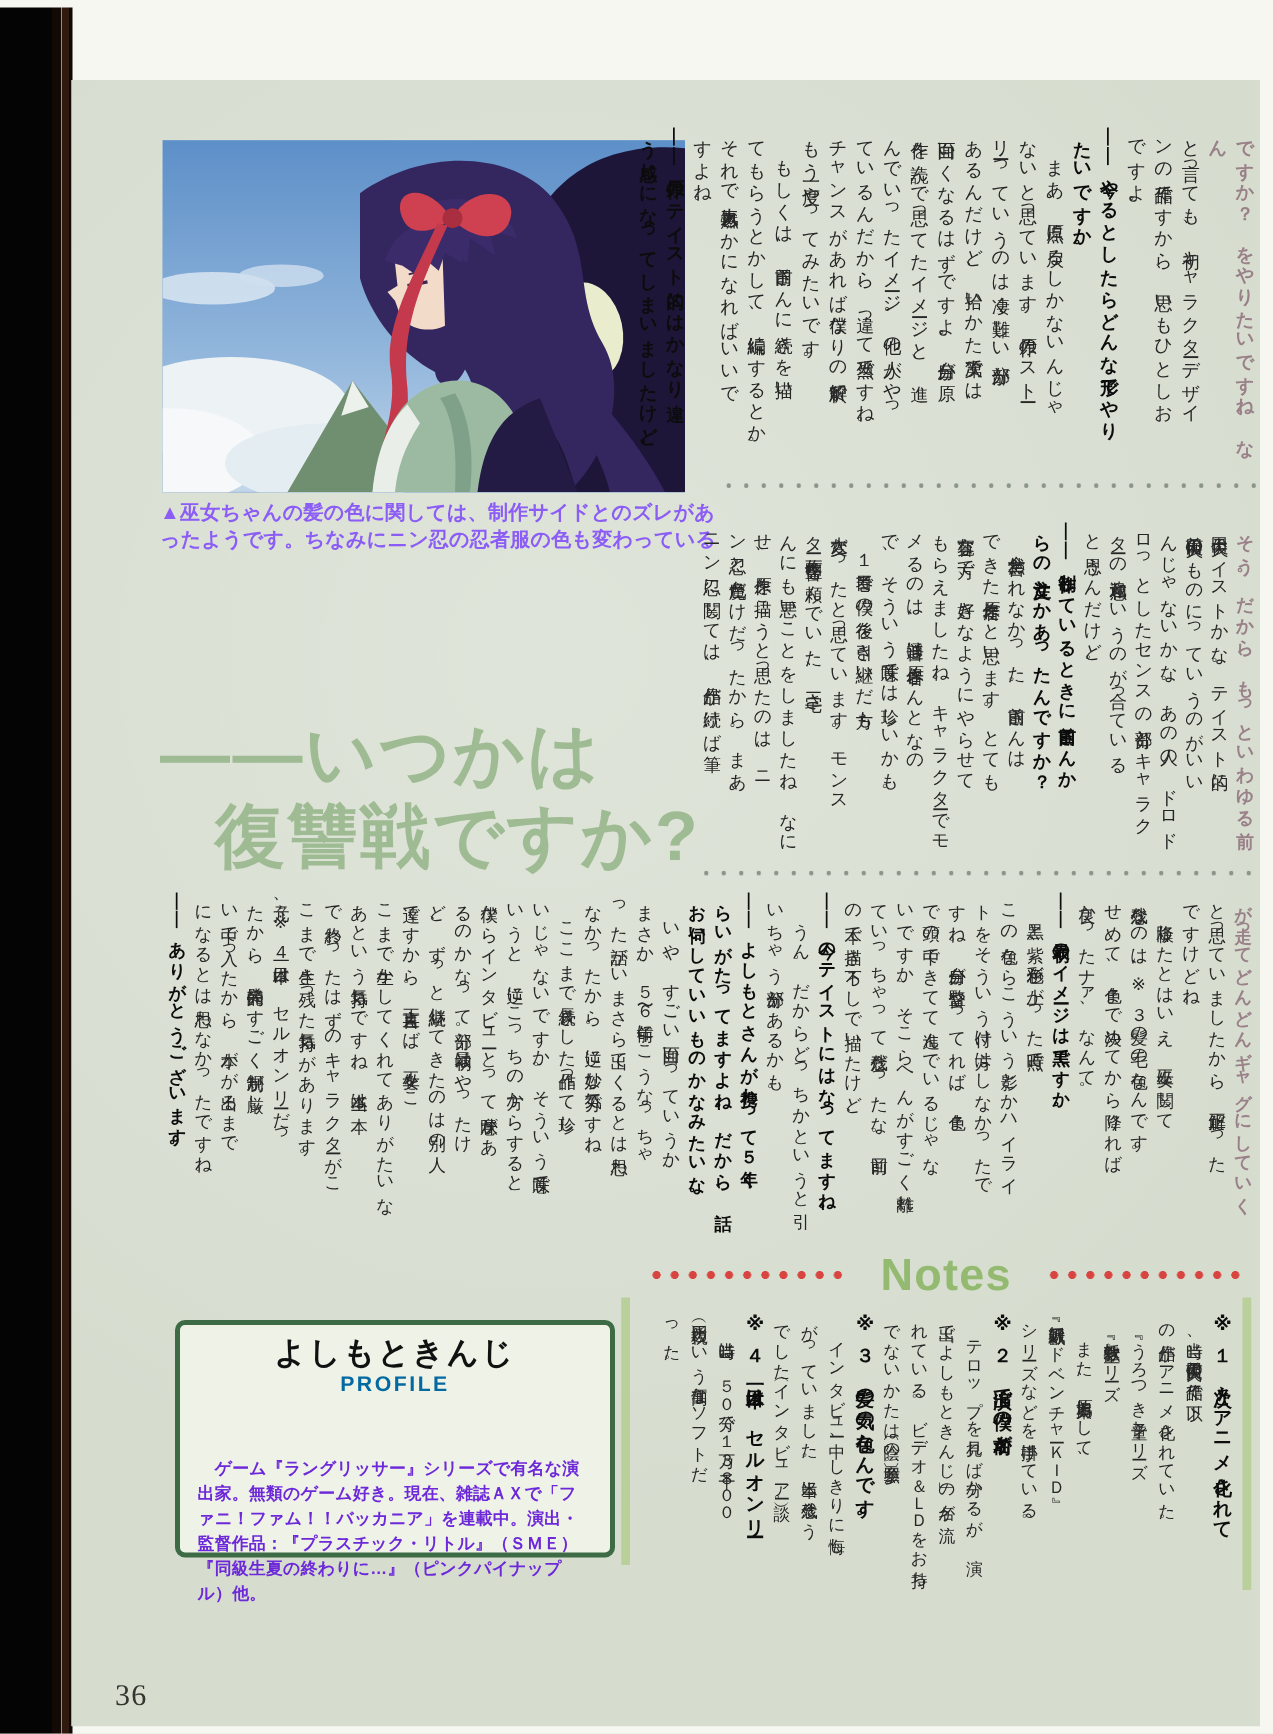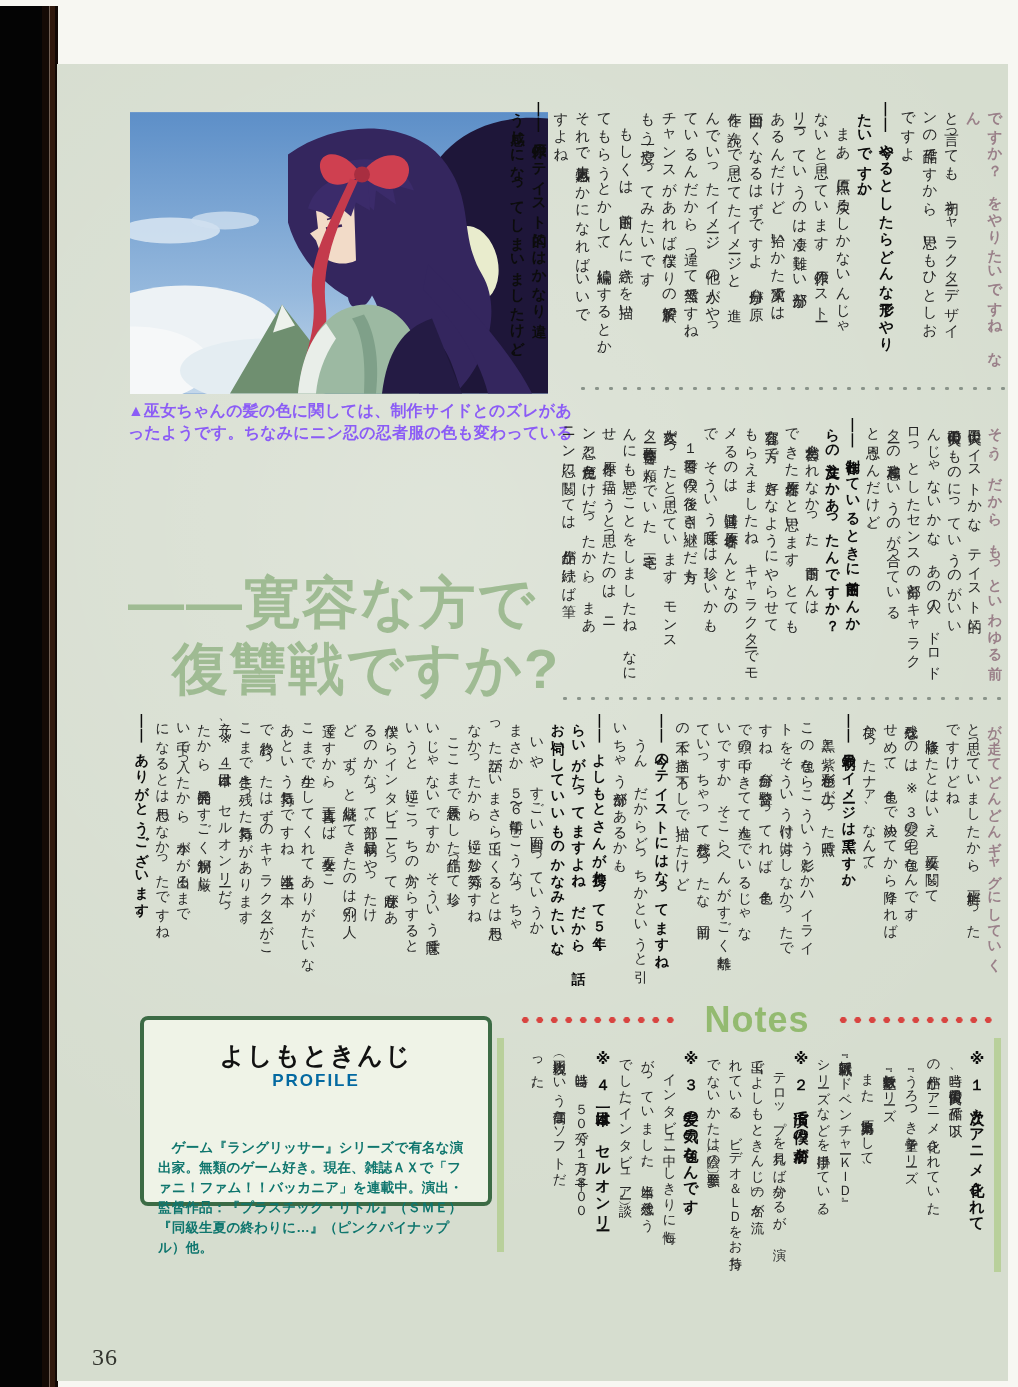--- a/index.html
+++ b/index.html
@@ -40,25 +40,25 @@
     background-image:radial-gradient(circle,#8a948a 1.7px,rgba(0,0,0,0) 2px);background-size:14px 5px;}
   .sep1{left:576px;top:386px;width:430px;}
   .sep2{left:558px;top:696px;width:448px;}
 
   
   .headline{position:absolute;left:128px;top:570px;width:420px;color:#9fbb93;
     font-weight:800;font-size:56px;line-height:66px;letter-spacing:2px;white-space:nowrap;}
   .headline .l2{margin-left:44px;}
 
   
-  .profile{position:absolute;left:140px;top:1016px;width:352px;height:190px;box-sizing:border-box;
-    border:4px solid #3c6b45;border-radius:8px;background:#eff3e7;padding:20px 14px 6px;}
+  .profile{position:absolute;left:140px;top:1056px;width:352px;height:190px;box-sizing:border-box;
+    border:4px solid #3c6b45;border-radius:8px;background:#eff3e7;padding:7px 14px 6px;}
   .profile .name{text-align:center;font-size:25px;font-weight:800;color:#111;letter-spacing:2px;line-height:30px;}
   .profile .plabel{text-align:center;font-size:17px;font-weight:800;color:#0369a1;letter-spacing:2px;line-height:22px;margin-bottom:6px;}
-  .profile .pbody{font-size:13.5px;line-height:20px;color:#0f766e;font-weight:600;letter-spacing:.2px;margin-top:46px;}
+  .profile .pbody{font-size:13.5px;line-height:20px;color:#6d28d9;font-weight:600;letter-spacing:.2px;margin-top:46px;}
 
   
   .notes-head{position:absolute;left:518px;top:1000px;width:478px;display:flex;align-items:center;gap:26px;}
   .rdots{flex:1;height:8px;background-repeat:repeat-x;
     background-image:radial-gradient(circle,#d84440 3px,rgba(0,0,0,0) 3.4px);background-size:14.5px 8px;background-position:0 50%;}
   .notes-title{font-size:36px;font-weight:800;color:#93ba70;letter-spacing:1px;line-height:40px;}
   .gbar{position:absolute;width:7px;background:#b9d09b;}
   .gbar.left{left:497px;top:1038px;height:214px;}
   .gbar.right{left:994px;top:1038px;height:234px;}
   .nt{right:30px;top:1050px;height:232px;}
@@ -205,21 +205,21 @@
     <div class="col a">で終わったはずのキャラクターがこ</div>
     <div class="col a">こまで生き残った気持ちがあります。</div>
     <div class="col a">元々、※４一本目は、セルオンリーだっ</div>
     <div class="col a">たから、発売的にすごく規制が厳し</div>
     <div class="col a">い中で入ったから、本がが出るまで</div>
     <div class="col a">になるとは思わなかったですね。</div>
     <div class="col q">——ありがとうございます。</div>
   </div>
 
 <div class="headline">
-  <div class="l1">——寛容な方で</div>
+  <div class="l1">——いつかは</div>
   <div class="l2">復讐戦ですか?</div>
 </div>
 
 <div class="profile">
   <div class="name">よしもときんじ</div>
   <div class="plabel">PROFILE</div>
   <div class="pbody">　ゲーム『ラングリッサー』シリーズで有名な演出家。無類のゲーム好き。現在、雑誌ＡＸで「ファニ！ファム！！バッカニア」を連載中。演出・監督作品：『プラスチック・リトル』（ＳＭＥ）『同級生夏の終わりに…』（ピンクパイナップル）他。</div>
 </div>
 
 <div class="notes-head">

